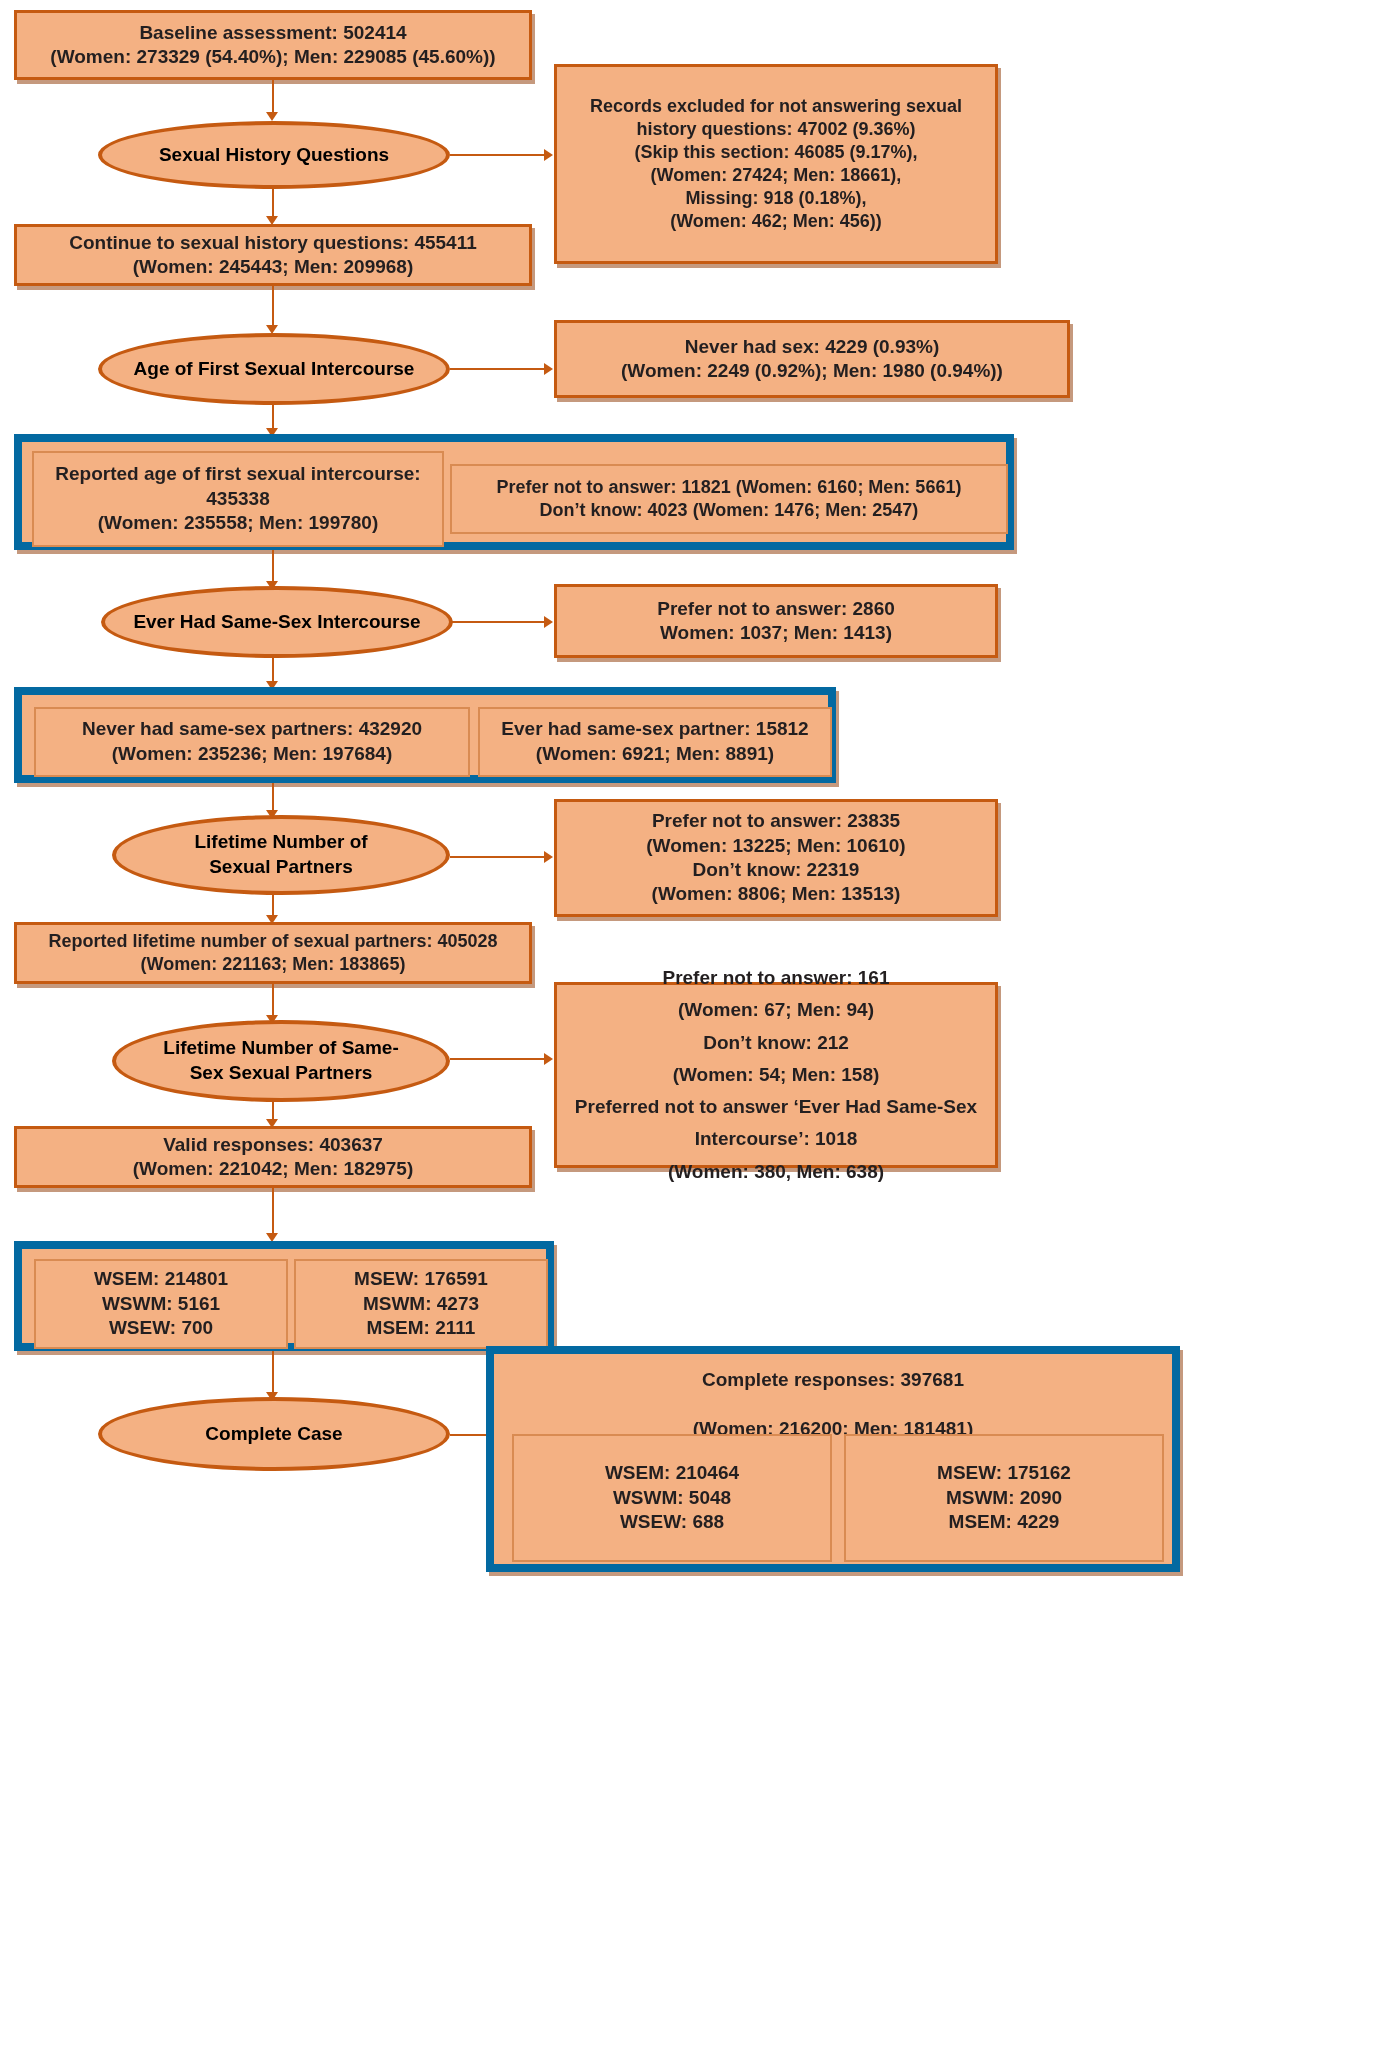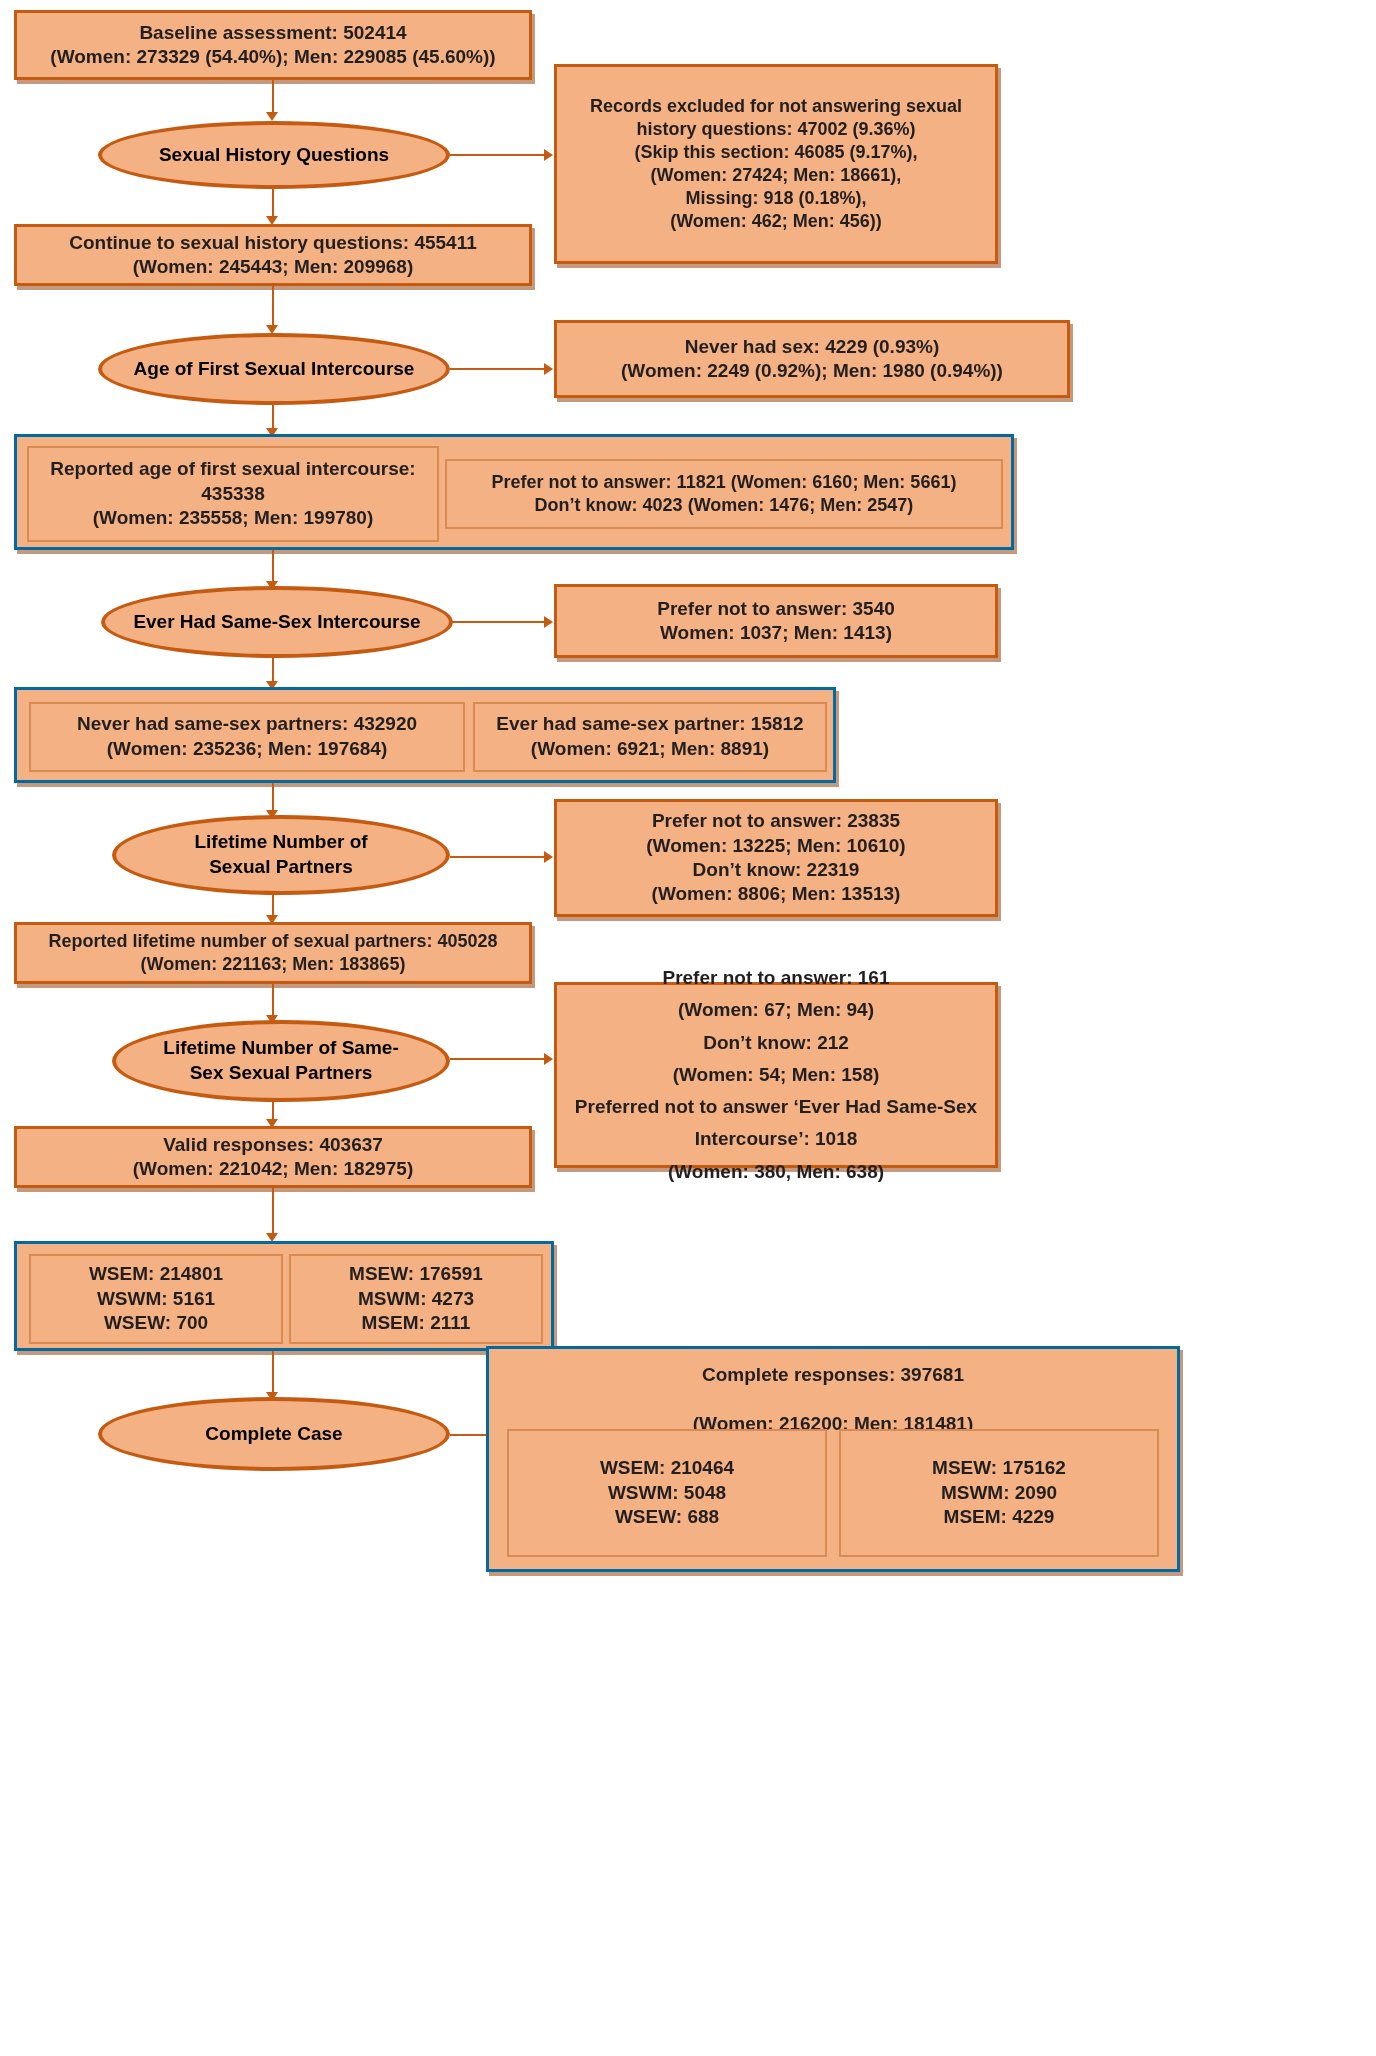--- a/index.html
+++ b/index.html
@@ -55,21 +55,21 @@
     text-align: center;
     font-size: 19px;
     font-weight: bold;
     line-height: 1.3;
     color: #000000;
   }
   .group {
     position: absolute;
     box-sizing: border-box;
     background: #f4b183;
-    border: 3px solid #0369a1;
+    border: 8px solid #0369a1;
     box-shadow: 3px 4px 0 rgba(150,70,20,.55);
   }
   .sub {
     position: absolute;
     box-sizing: border-box;
     background: #f4b183;
     border: 2px solid #d98b52;
     display: flex;
     flex-direction: column;
     align-items: center;
@@ -180,21 +180,21 @@
   <div class="arrow-down" style="left:266px; top:581px;"></div>
 
   <div class="oval" style="left:101px; top:586px; width:352px; height:72px;">
     <span class="line">Ever Had Same-Sex Intercourse</span>
   </div>
 
   <div class="hline" style="left:450px; top:621px; width:96px;"></div>
   <div class="arrow-right" style="left:544px; top:616px;"></div>
 
   <div class="node shadow" style="left:554px; top:584px; width:444px; height:74px;">
-    <span class="line">Prefer not to answer: 3540</span>
+    <span class="line">Prefer not to answer: 2860</span>
     <span class="line">Women: 1037; Men: 1413)</span>
   </div>
 
   <div class="vline" style="left:272px; top:658px; height:28px;"></div>
   <div class="arrow-down" style="left:266px; top:681px;"></div>
 
   <div class="group" style="left:14px; top:687px; width:822px; height:96px;">
     <div class="sub" style="left:12px; top:12px; width:436px; height:70px;">
       <span class="line">Never had same-sex partners: 432920</span>
       <span class="line">(Women: 235236; Men: 197684)</span>

